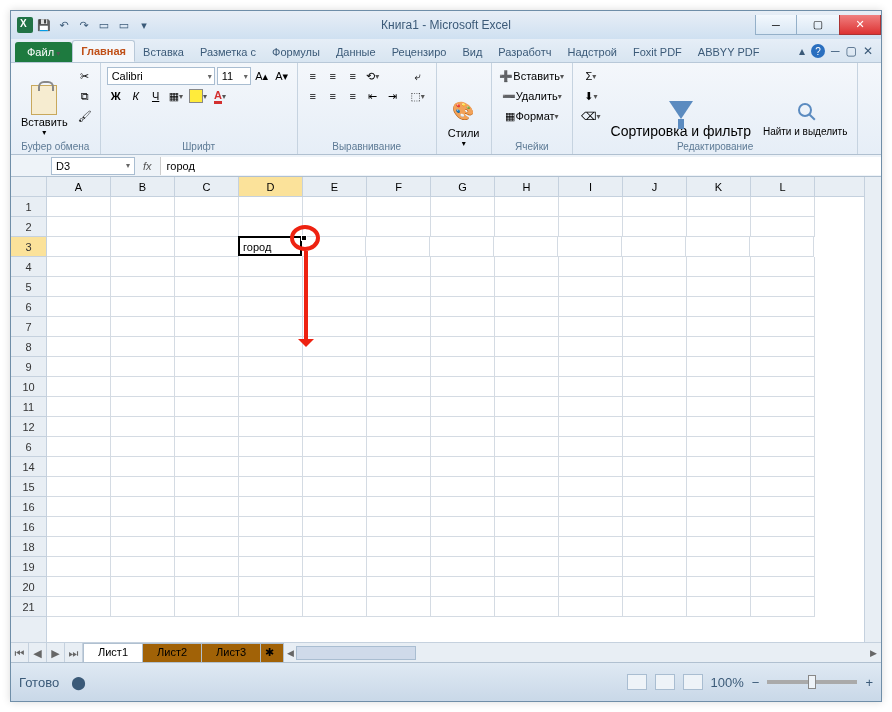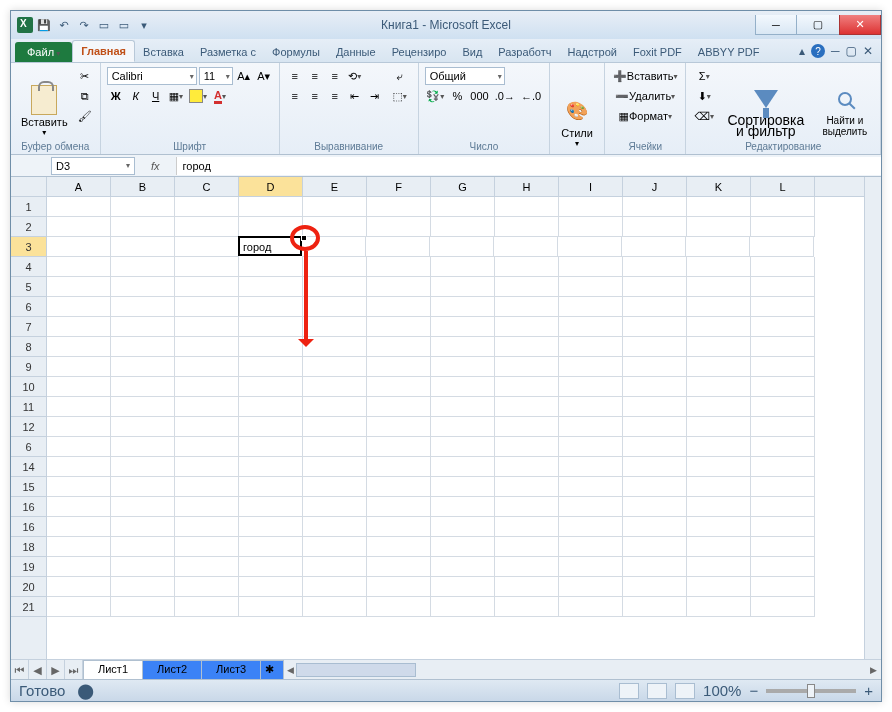--- a/index.html
+++ b/index.html
@@ -30,21 +30,21 @@
 .group-label { text-align:center; color:#5d7a95; font-size:10px; padding-top:2px; }
 .bigbtn { display:flex; flex-direction:column; align-items:center; justify-content:flex-end; padding:2px 4px; cursor:pointer; min-width:42px; }
 .bigbtn .ico { width:28px; height:28px; margin-bottom:2px; display:flex; align-items:center; justify-content:center; font-size:18px; }
 .stack { display:flex; flex-direction:column; gap:2px; }
 .row { display:flex; gap:2px; align-items:center; }
 .sbtn { min-width:18px; height:18px; display:flex; align-items:center; justify-content:center; cursor:pointer; font-size:11px; padding:0 2px; }
 .combo { height:18px; border:1px solid #a9bdd1; background:#fff; font-size:11px; padding:0 14px 0 4px; display:flex; align-items:center; position:relative; cursor:pointer; }
 .combo::after { content:"▾"; position:absolute; right:2px; font-size:8px; color:#666; }
 .swatch { width:14px; height:14px; border:1px solid #888; }
 
-.formula-bar { height:22px; border-bottom:1px solid #b0c0d0; display:flex; align-items:center; font-size:11px; background:#eef3f8;gap:8px; }
+.formula-bar { height:22px; border-bottom:1px solid #b0c0d0; display:flex; align-items:center; font-size:11px; background:#eef3f8; }
 .namebox { width:84px; border:1px solid #a9bdd1; background:#fff; height:18px; margin:0 0 0 40px; padding:0 4px; display:flex; align-items:center; justify-content:space-between; }
 .fx { margin:0 8px; color:#555; font-style:italic; }
 .fbar-input { flex:1; border-left:1px solid #ccc; height:18px; background:#fff; padding:0 6px; display:flex; align-items:center; }
 
 .grid-area { flex:1; display:flex; overflow:hidden; position:relative; }
 .rowhdrs { width:36px; background:#e8eef4; border-right:1px solid #c5d1de; }
 .corner { height:20px; border-bottom:1px solid #c5d1de; background:#e8eef4; }
 .rowhdr { height:20px; border-bottom:1px solid #c5d1de; text-align:center; font-size:11px; line-height:20px; color:#333; cursor:pointer; }
 .rowhdr.sel { background:#fbe29a; }
 .cols { flex:1; position:relative; }
@@ -57,27 +57,27 @@
 .cell.active { border:2px solid #000; margin:-1px 0 0 -1px; position:relative; z-index:2; }
 .fillhandle { position:absolute; width:6px; height:6px; background:#000; border:1px solid #fff; cursor:crosshair; z-index:3; }
 
 .red-oval { position:absolute; width:30px; height:26px; border:4px solid #e21; border-radius:50%; z-index:5; pointer-events:none; }
 .red-arrow { position:absolute; width:4px; background:#e21; z-index:5; pointer-events:none; }
 .red-arrow::after { content:""; position:absolute; bottom:-10px; left:-6px; border:8px solid transparent; border-top-color:#e21; }
 
 .vscroll { position:absolute; right:0; top:0; bottom:0; width:17px; background:#e8eef4; border-left:1px solid #c5d1de; }
 .hscroll-area { height:20px; display:flex; border-top:1px solid #c5d1de; background:#e8eef4; font-size:11px; }
 .sheet-tab { padding:2px 14px; border:1px solid #b0c0d0; border-bottom:none; background:#fff; cursor:pointer; position:relative; margin-right:-1px; }
-.sheet-tab.inactive { background:#3b82f6; }
+.sheet-tab.inactive { background:#a16207; }
 .tab-nav { display:flex; }
 .tab-nav span { width:18px; text-align:center; cursor:pointer; border-right:1px solid #c5d1de; line-height:20px; color:#666; }
 .hscroll { flex:1; display:flex; align-items:center; padding:0 4px; }
 .hsbar { height:14px; background:#cfdaea; border:1px solid #a9bdd1; }
 
-.status { height:22px; background:linear-gradient(#dfe9f3,#c9d8e8); border-top:1px solid #b0c0d0; display:flex; align-items:center; font-size:15px; padding:0 8px; color:#3b5a78; }
+.status { height:39px; background:linear-gradient(#dfe9f3,#c9d8e8); border-top:1px solid #b0c0d0; display:flex; align-items:center; font-size:13px; padding:0 8px; color:#3b5a78; }
 .status-right { margin-left:auto; display:flex; align-items:center; gap:8px; }
 .viewbtn { width:20px; height:16px; border:1px solid #a9bdd1; background:#eef3f8; cursor:pointer; }
 .slider { width:90px; height:4px; background:#aaa; position:relative; }
 .slider-thumb { position:absolute; width:8px; height:14px; background:#eef3f8; border:1px solid #888; top:-5px; left:41px; cursor:pointer; }
 
 .clip-ico { width:26px; height:30px; background:#f6ecd0; border:1px solid #c8a85c; position:relative; }
 .clip-ico::before { content:""; position:absolute; top:-5px; left:6px; width:12px; height:8px; border:2px solid #888; border-bottom:none; border-radius:6px 6px 0 0; }
 .funnel { width:0; height:0; border:12px solid transparent; border-top:18px solid #5b8bc0; border-bottom:none; position:relative; }
 .funnel::after { content:""; position:absolute; left:-3px; top:0; width:6px; height:10px; background:#5b8bc0; }
 .magnifier { width:14px; height:14px; border:2px solid #5b8bc0; border-radius:50%; position:relative; }
@@ -145,21 +145,21 @@
           <span class="sbtn">🖌</span>
         </div>
       </div>
       <div class="group-label">Буфер обмена</div>
     </div>
 
     <div class="group">
       <div class="group-body">
         <div class="stack">
           <div class="row">
-            <div class="combo" style="width:90px">Calibri</div>
+            <div class="combo" style="width:108px">Calibri</div>
             <div class="combo" style="width:34px">11</div>
             <span class="sbtn">A▴</span>
             <span class="sbtn">A▾</span>
           </div>
           <div class="row">
             <span class="sbtn" style="font-weight:bold">Ж</span>
             <span class="sbtn" style="font-style:italic">К</span>
             <span class="sbtn" style="text-decoration:underline">Ч</span>
             <span class="sbtn dd">▦</span>
             <span class="sbtn dd">
@@ -192,35 +192,20 @@
           </div>
         </div>
         <div class="stack">
           <span class="sbtn" style="width:24px">⤶</span>
           <span class="sbtn dd" style="width:24px">⬚</span>
         </div>
       </div>
       <div class="group-label">Выравнивание</div>
     </div>
 
-    <div class="group">
-      <div class="group-body">
-        <div class="stack">
-          <div class="combo" style="width:80px">Общий</div>
-          <div class="row">
-            <span class="sbtn dd">💱</span>
-            <span class="sbtn">%</span>
-            <span class="sbtn">000</span>
-            <span class="sbtn">.0→</span>
-            <span class="sbtn">←.0</span>
-          </div>
-        </div>
-      </div>
-      <div class="group-label">Число</div>
-    </div>
 
     <div class="group">
       <div class="group-body">
         <div class="bigbtn">
           <div class="ico">🎨</div>
           <span>Стили</span>
           <span style="font-size:8px">▾</span>
         </div>
       </div>
       <div class="group-label"></div>

